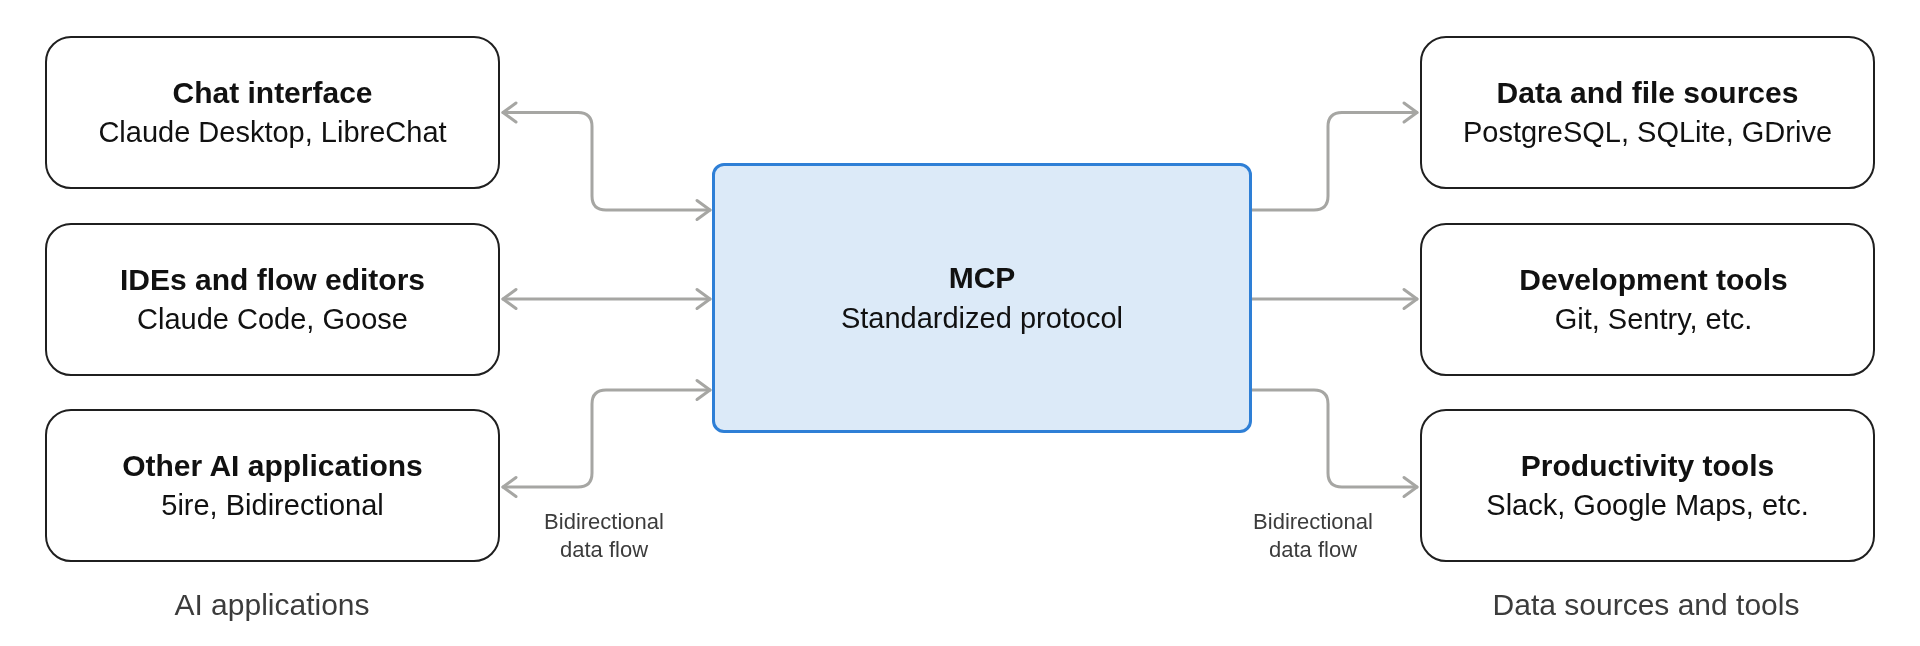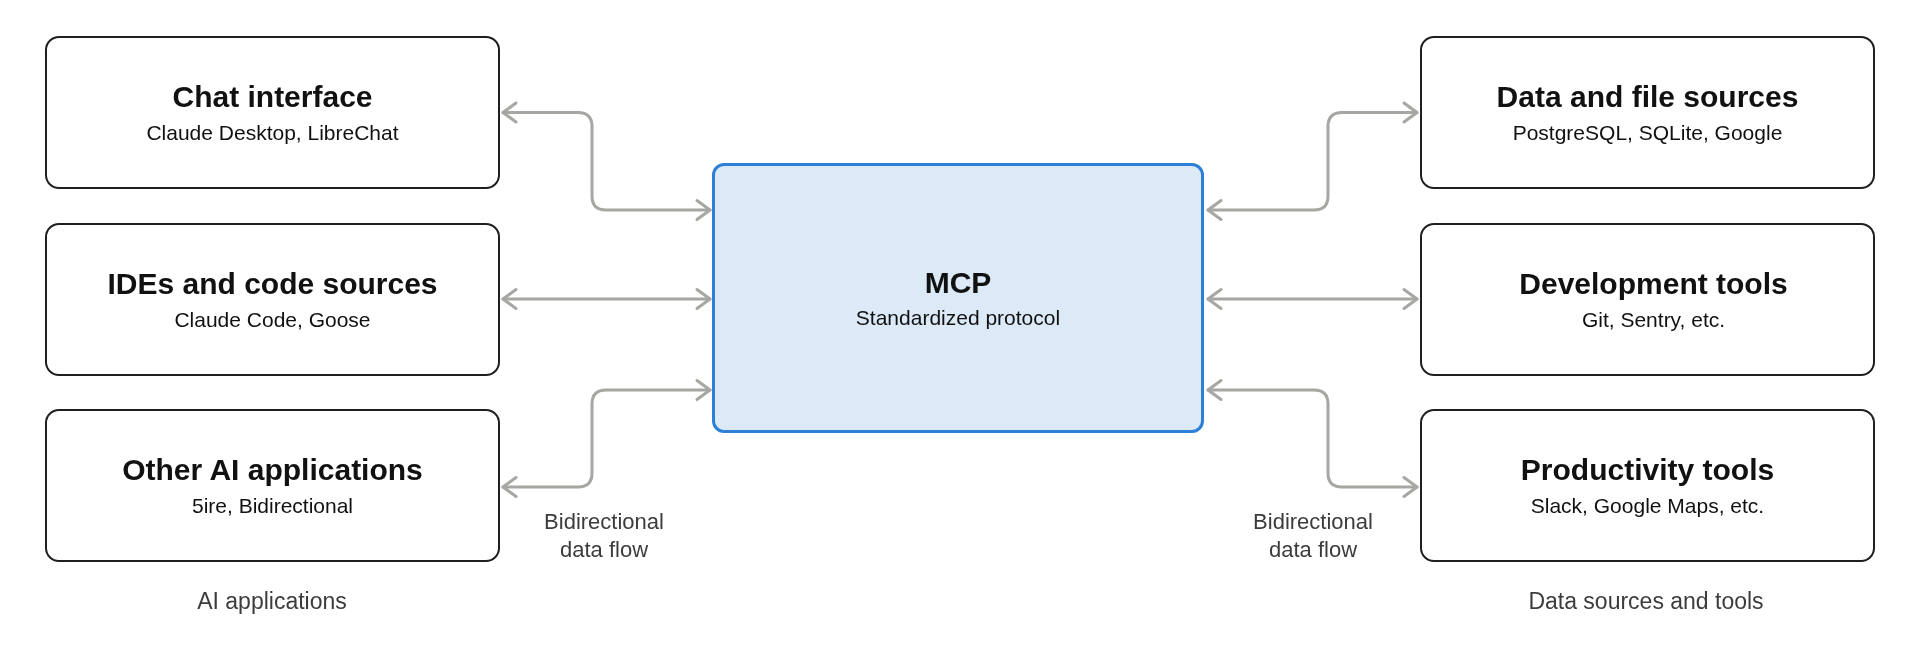--- a/index.html
+++ b/index.html
@@ -23,53 +23,53 @@
     stroke-linejoin: round;
     stroke-linecap: round;
   }
   .box {
     position: absolute;
     box-sizing: border-box;
     width: 455px;
     height: 153px;
     background: #ffffff;
     border: 2.5px solid var(--box-border, #1f1f1f);
-    border-radius: 14px;
+    border-radius: 26px;
     display: flex;
     flex-direction: column;
     align-items: center;
     justify-content: center;
     gap: 6px;
     text-align: center;
   }
   .box.mcp {
-    width: 492px;
+    width: 540px;
     height: 270px;
     background: var(--mcp-fill, #dceaf8);
     border: 3px solid var(--mcp-border, #2e7fd6);
     border-radius: 12px;
   }
   .box-title {
     font-size: 30px;
     font-weight: 700;
     color: var(--text, #111111);
     line-height: 1.15;
     white-space: nowrap;
   }
   .box-sub {
-    font-size: 21px;
+    font-size: 29px;
     font-weight: 400;
     color: var(--text, #111111);
     line-height: 1.15;
     white-space: nowrap;
   }
   .caption {
     position: absolute;
     top: 588px;
-    font-size: 23px;
+    font-size: 30px;
     font-weight: 400;
     color: var(--label-text, #3c3c3c);
     text-align: center;
     white-space: nowrap;
   }
   .flow-label {
     position: absolute;
     top: 508px;
     width: 220px;
     font-size: 22px;
@@ -133,36 +133,36 @@
       <polyline points="1221,380.5 1208,390 1221,399.5"></polyline>
       <polyline points="1404,477.5 1417,487 1404,496.5"></polyline>
     </g>
   </svg>
 
   <div class="box pos-l1">
     <div class="box-title">Chat interface</div>
     <div class="box-sub">Claude Desktop, LibreChat</div>
   </div>
   <div class="box pos-l2">
-    <div class="box-title">IDEs and code sources</div>
+    <div class="box-title">IDEs and flow editors</div>
     <div class="box-sub">Claude Code, Goose</div>
   </div>
   <div class="box pos-l3">
     <div class="box-title">Other AI applications</div>
     <div class="box-sub">5ire, Bidirectional</div>
   </div>
 
   <div class="box mcp pos-mcp">
     <div class="box-title">MCP</div>
     <div class="box-sub">Standardized protocol</div>
   </div>
 
   <div class="box pos-r1">
     <div class="box-title">Data and file sources</div>
-    <div class="box-sub">PostgreSQL, SQLite, Google</div>
+    <div class="box-sub">PostgreSQL, SQLite, GDrive</div>
   </div>
   <div class="box pos-r2">
     <div class="box-title">Development tools</div>
     <div class="box-sub">Git, Sentry, etc.</div>
   </div>
   <div class="box pos-r3">
     <div class="box-title">Productivity tools</div>
     <div class="box-sub">Slack, Google Maps, etc.</div>
   </div>
 

